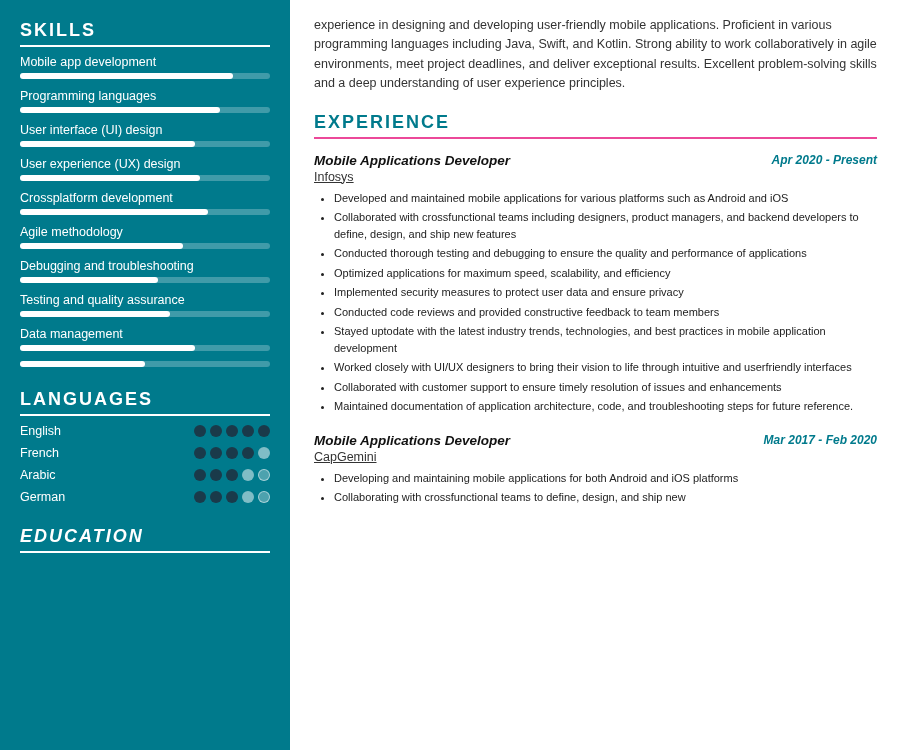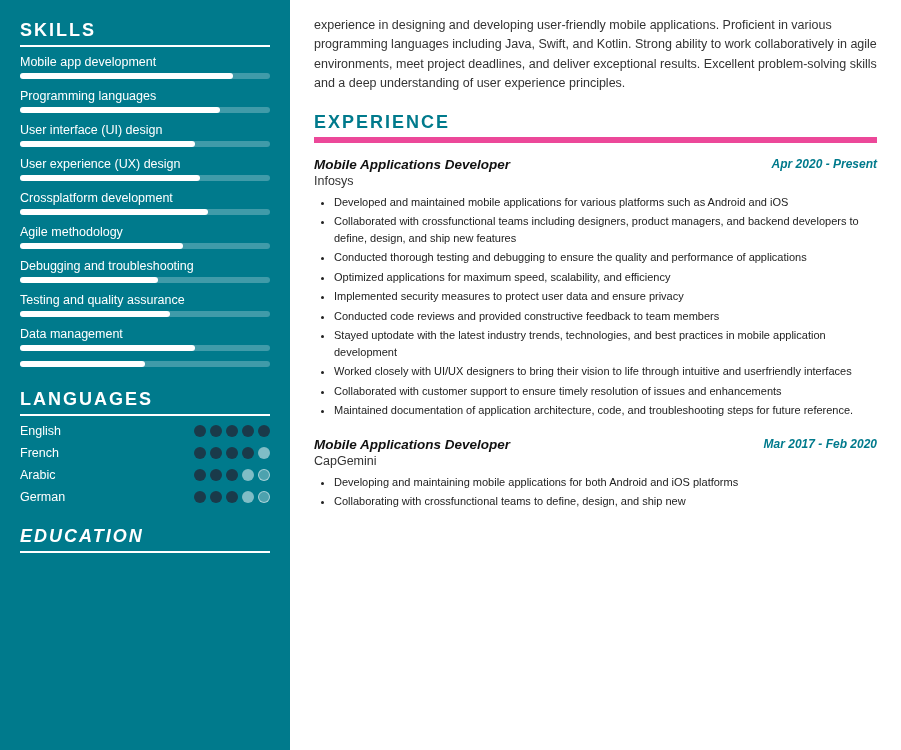--- a/index.html
+++ b/index.html
@@ -101,21 +101,21 @@
       font-size: 12.5px;
       color: #333;
       line-height: 1.55;
       margin-bottom: 18px;
     }
     .exp-section-title {
       font-size: 18px;
       font-weight: bold;
       letter-spacing: 2px;
       color: #007a8c;
-      border-bottom: 6px solid #ec4899;
+      border-bottom: 2px solid #ec4899;
       padding-bottom: 4px;
       margin-bottom: 14px;
     }
     .job-block {
       margin-bottom: 18px;
     }
     .job-header {
       display: flex;
       justify-content: space-between;
       align-items: center;
@@ -129,20 +129,21 @@
     }
     .job-dates {
       font-size: 12px;
       color: #007a8c;
       font-weight: bold;
     }
     .job-company {
       font-size: 12.5px;
       color: #333;
       margin-bottom: 6px;
+      text-decoration: underline;
     }
     .job-bullets {
       list-style: disc;
       padding-left: 20px;
     }
     .job-bullets li {
       font-size: 11px;
       color: #222;
       line-height: 1.5;
       margin-bottom: 3px;

